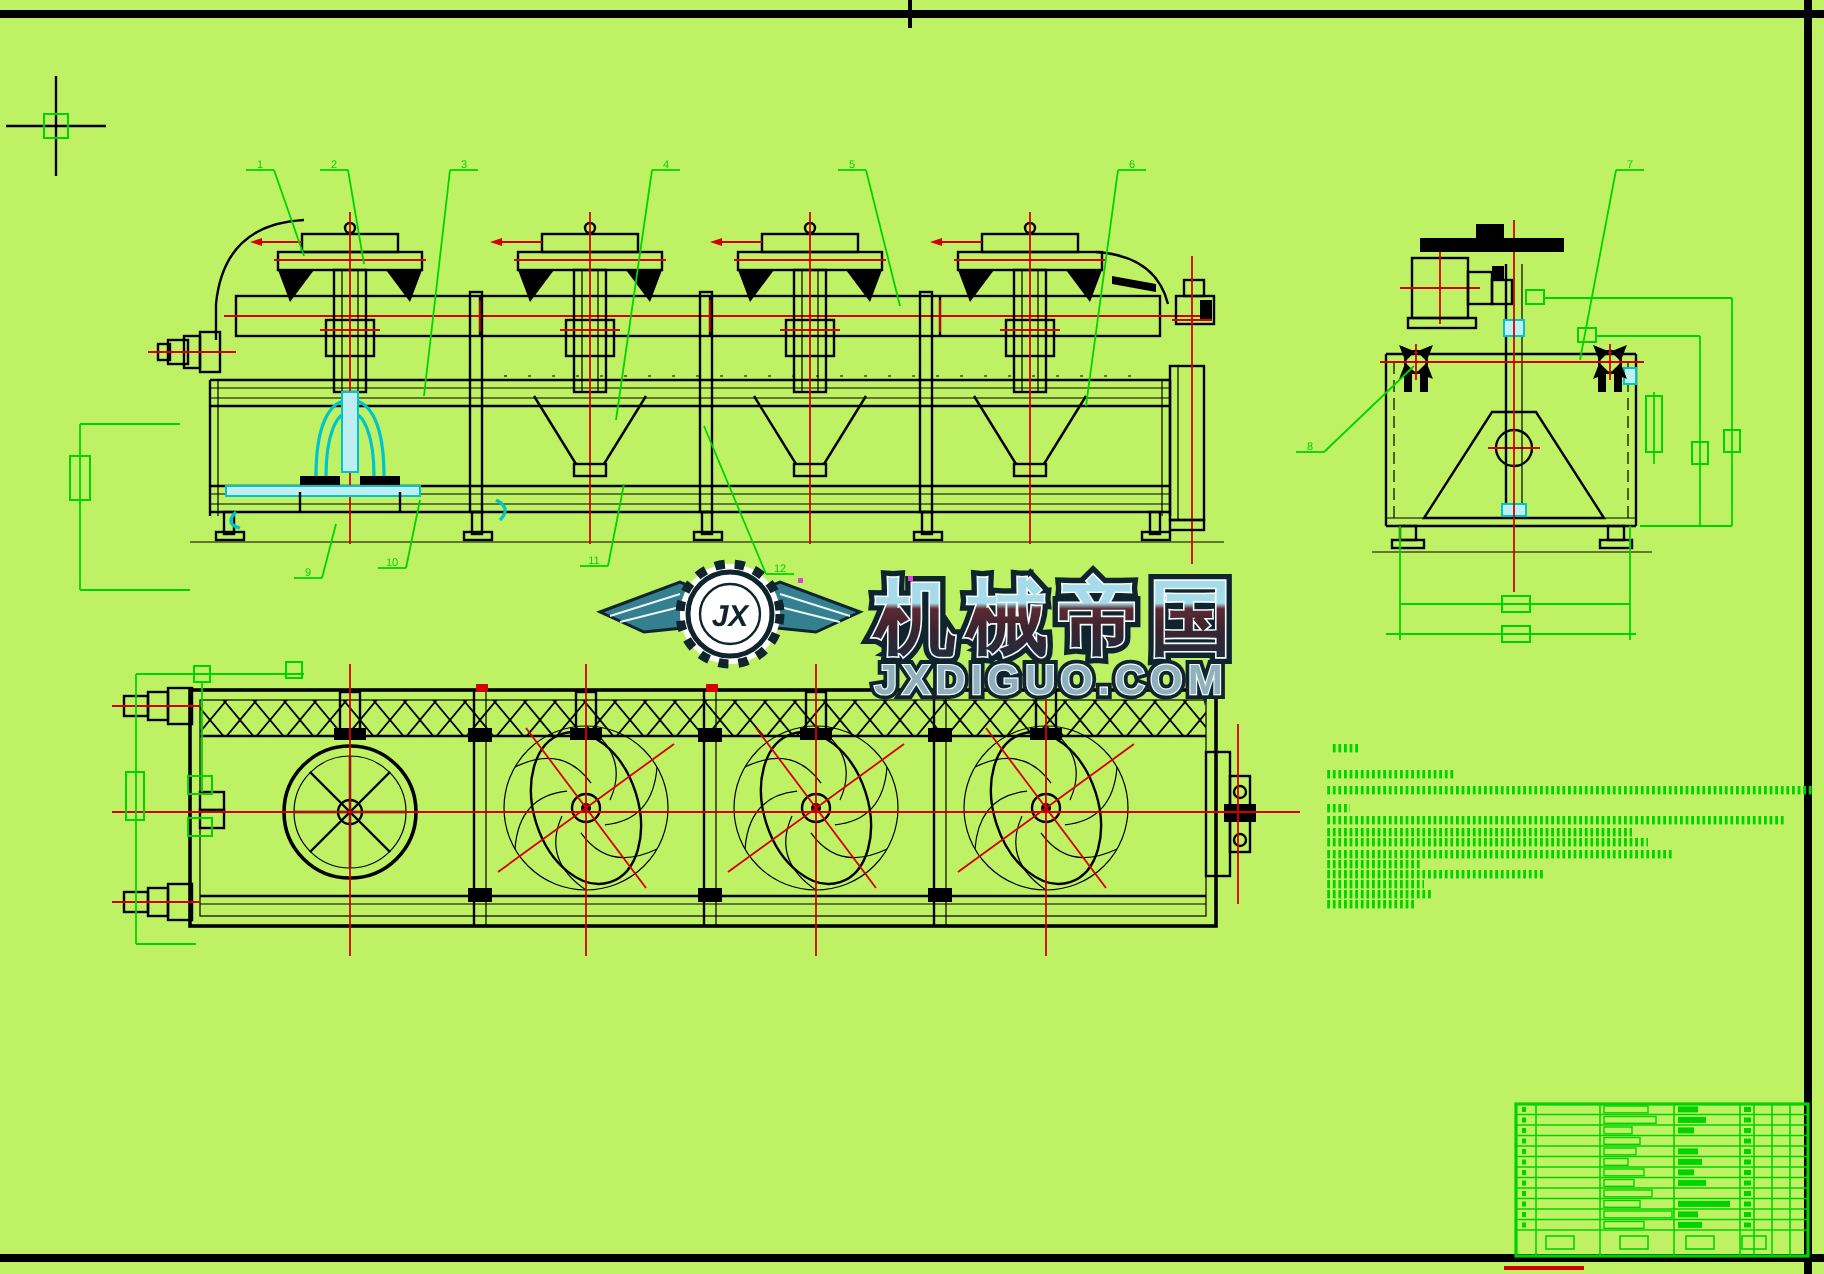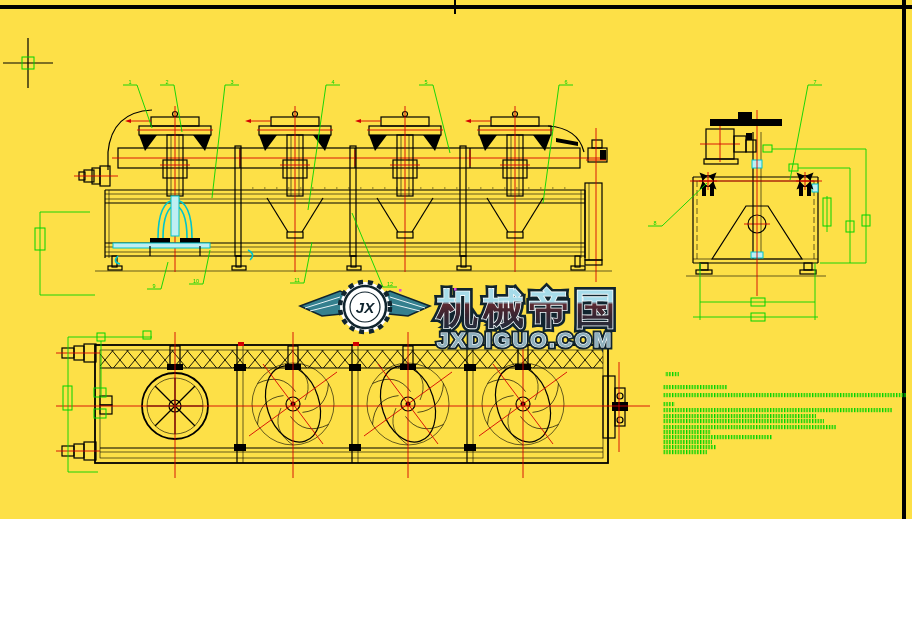--- a/index.html
+++ b/index.html
@@ -1,16 +1,16 @@
 <!DOCTYPE html>
 <html><head>
 <meta charset="utf-8">
 <style>
   html,body{margin:0;padding:0;background:#fff;}
-  #stage{position:relative;width:912px;height:519px;background:#fde047;overflow:hidden;
+  #stage{position:relative;width:912px;height:637px;background:#bef264;overflow:hidden;
          font-family:"Liberation Sans", sans-serif;}
   svg text{font-family:"Liberation Sans", sans-serif;}
   .ln{stroke:#000;fill:none;stroke-width:1.2;}
   .ln2{stroke:#000;fill:none;stroke-width:1.8;}
   .thin{stroke:#000;fill:none;stroke-width:0.6;}
   .blk{fill:#000;stroke:none;}
   .rln{stroke:#d40000;stroke-width:0.9;fill:none;}
   .gln{stroke:#00d400;stroke-width:0.9;fill:none;}
   .gbox{stroke:#00d400;stroke-width:1;fill:none;}
   .cy{stroke:#00c4cc;stroke-width:1.6;fill:none;}

